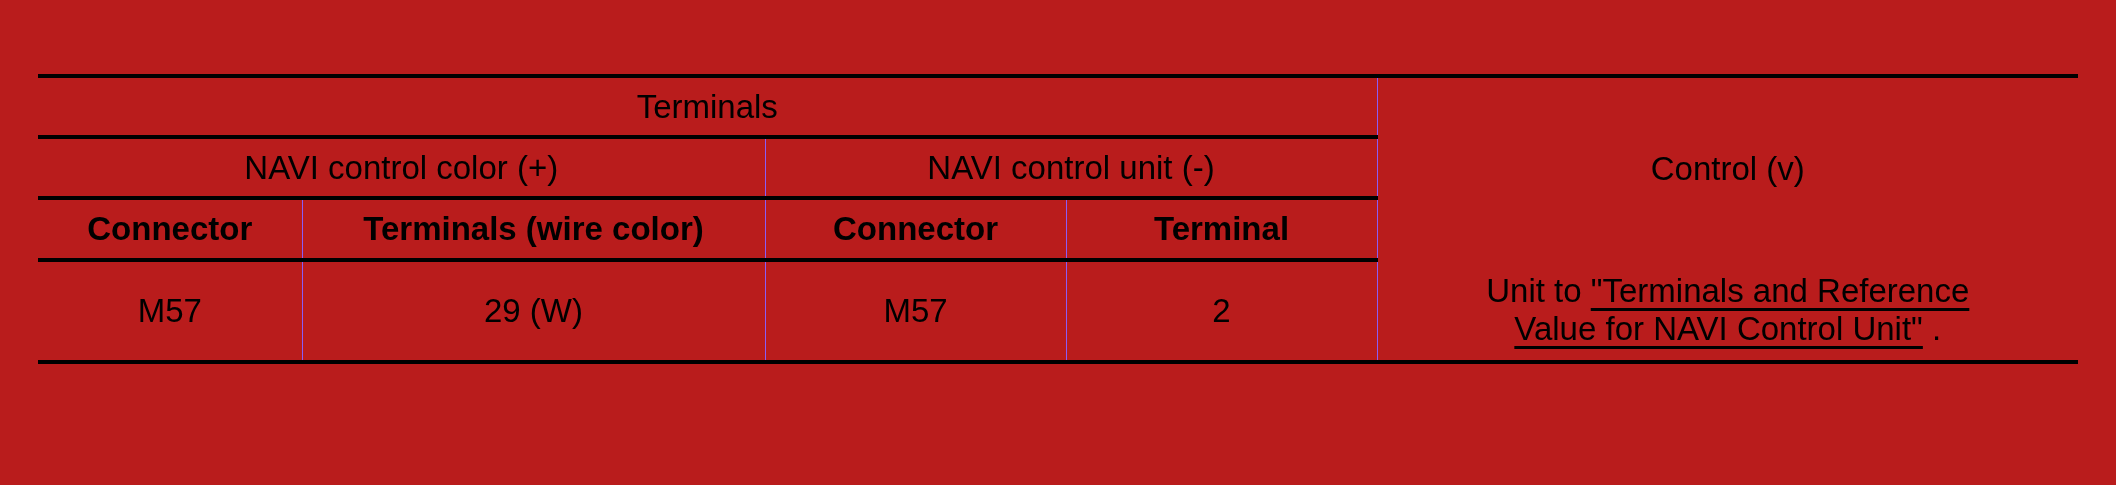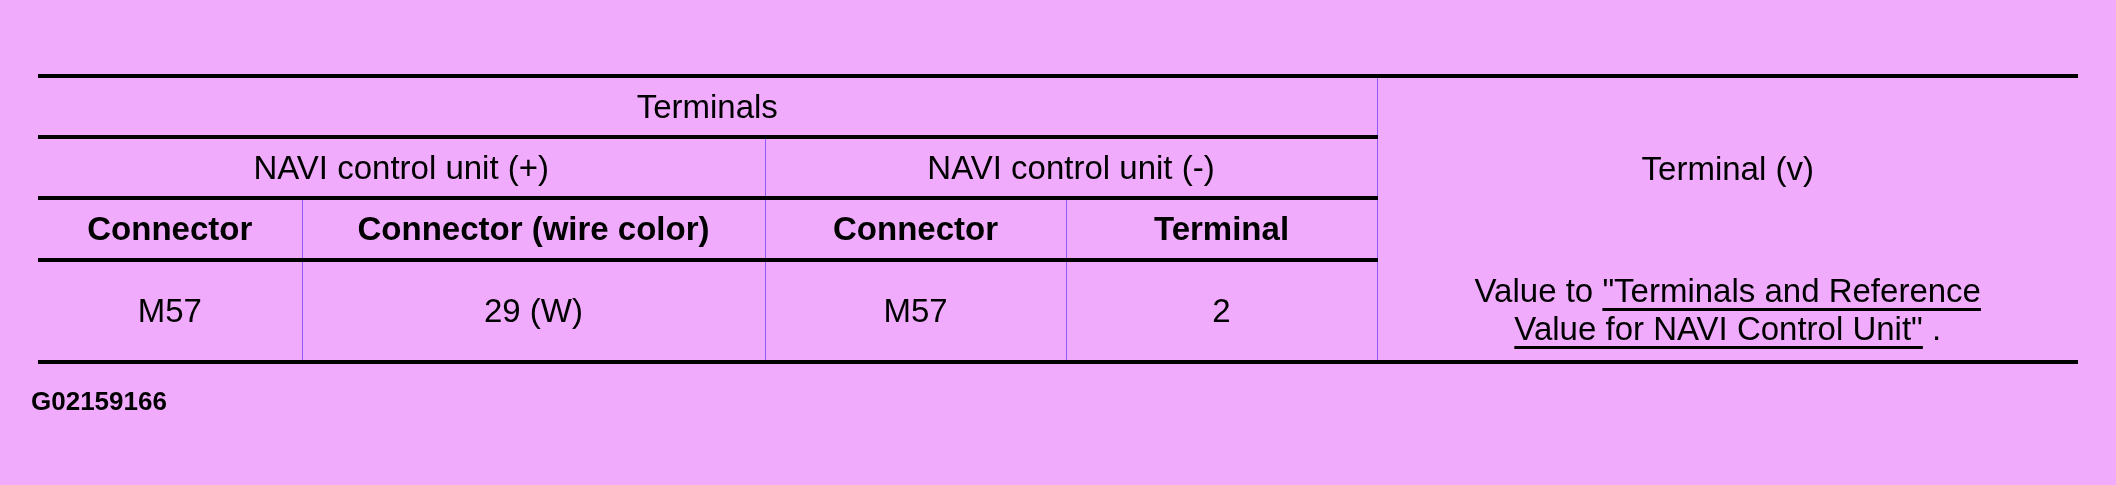--- a/index.html
+++ b/index.html
@@ -4,21 +4,21 @@
 <style>
   html, body {
     margin: 0;
     padding: 0;
     background: #ffffff;
   }
   .canvas {
     position: relative;
     width: 2116px;
     height: 485px;
-    background: #f0abfc;
+    background: #b91c1c;
     font-family: "Liberation Sans", sans-serif;
     color: #000000;
     overflow: hidden;
   }
   table.spec {
     position: absolute;
     left: 38px;
     top: 74px;
     width: 2040px;
     border-collapse: collapse;
@@ -73,37 +73,36 @@
     <colgroup>
       <col style="width:264px">
       <col style="width:463px">
       <col style="width:301px">
       <col style="width:311px">
       <col style="width:701px">
     </colgroup>
     <tbody>
       <tr class="r1">
         <td colspan="4" class="bt bb">Terminals</td>
-        <td rowspan="3" class="bt bl">Terminal (v)</td>
+        <td rowspan="3" class="bt bl">Control (v)</td>
       </tr>
       <tr class="r2">
-        <td colspan="2" class="bb">NAVI control unit (+)</td>
+        <td colspan="2" class="bb">NAVI control color (+)</td>
         <td colspan="2" class="bb bl">NAVI control unit (-)</td>
       </tr>
       <tr class="r3">
         <td class="bb">Connector</td>
-        <td class="bb bl">Connector (wire color)</td>
+        <td class="bb bl">Terminals (wire color)</td>
         <td class="bb bl">Connector</td>
         <td class="bb bl">Terminal</td>
       </tr>
       <tr class="r4">
         <td class="bb">M57</td>
         <td class="bb bl">29 (W)</td>
         <td class="bb bl">M57</td>
         <td class="bb bl">2</td>
-        <td class="bb bl refer"><span>Value to </span><span class="link">"Terminals and Reference</span><br><span class="link">Value for NAVI Control Unit"</span><span> .</span></td>
+        <td class="bb bl refer"><span>Unit to </span><span class="link">"Terminals and Reference</span><br><span class="link">Value for NAVI Control Unit"</span><span> .</span></td>
       </tr>
     </tbody>
   </table>
 
-  <div class="figure-id">G02159166</div>
 
 </div>
 
 </body></html>

